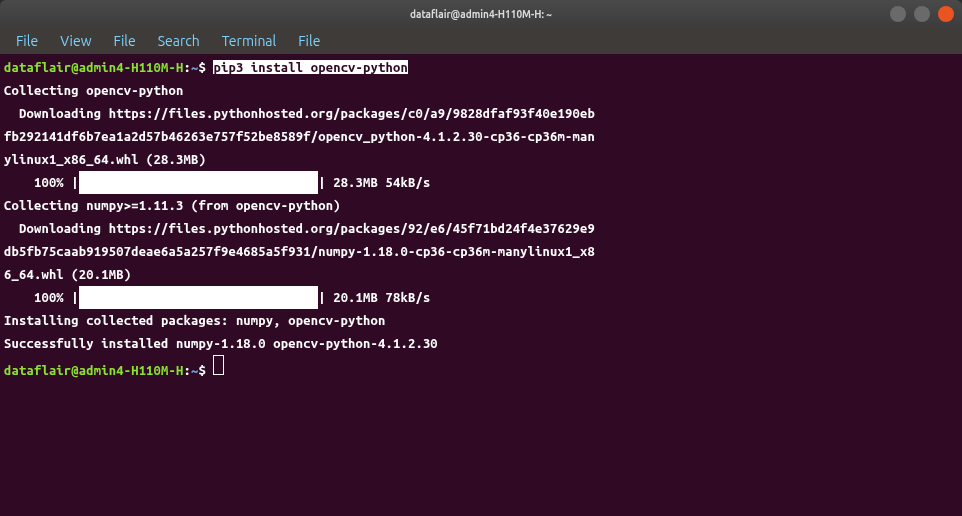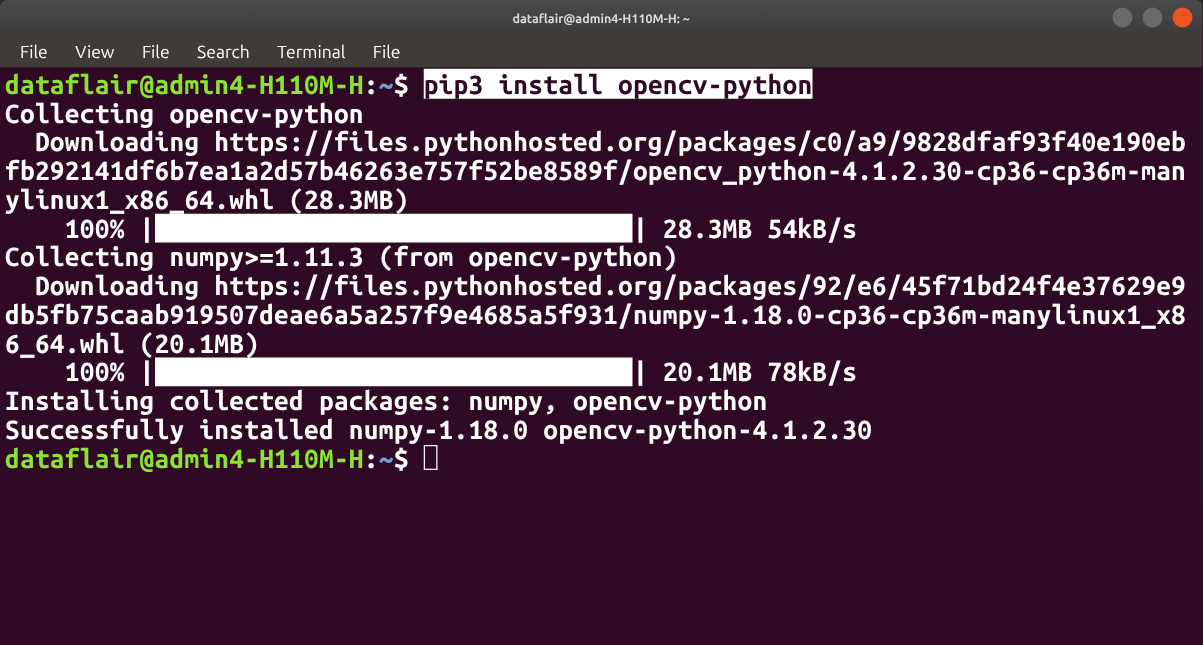--- a/index.html
+++ b/index.html
@@ -55,29 +55,29 @@
       background: #3f3b39;
       height: 26px;
       display: flex;
       align-items: center;
       padding: 0 6px;
       gap: 2px;
       font-family: 'Ubuntu', sans-serif;
       font-size: 14px;
     }
     .menu-item {
-      color: #ffffff;
+      color: #7dd3fc;
       padding: 2px 10px;
       cursor: pointer;
     }
     .terminal {
       flex: 1;
       background: #300a24;
       padding: 2px 4px;
-      font-size: 21px;
+      font-size: 13px;
       line-height: 23px;
       color: #ffffff;
       font-weight: bold;
       letter-spacing: 0.2px;
       white-space: pre;
       overflow: hidden;
     }
     .prompt-user { color: #8ae234; }
     .prompt-colon { color: #ffffff; }
     .prompt-path { color: #729fcf; }

